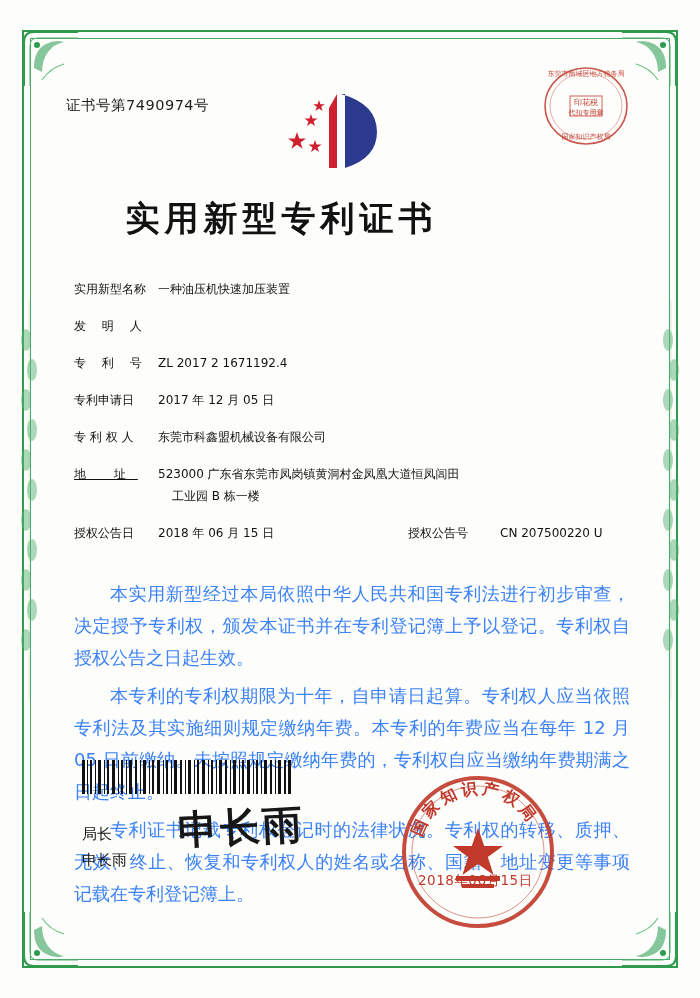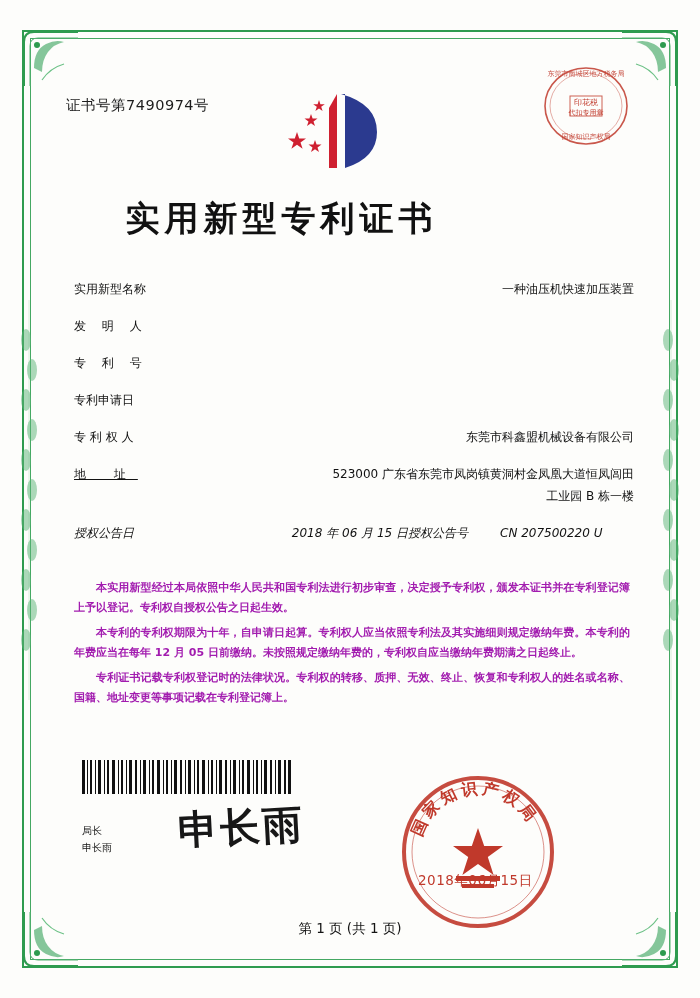--- a/index.html
+++ b/index.html
@@ -105,62 +105,60 @@
   .flabel {
     width: 84px;
     flex: 0 0 84px;
     white-space: nowrap;
     letter-spacing: 0px;
   }
   .flabel.sp { letter-spacing: 6px; }
   .flabel.sp2 { letter-spacing: 12px; text-decoration: underline; }
   .fvalue {
     flex: 1;
-    text-align: right;
   }
   .fvalue .line2 {
     display: block;
     margin-top: 4px;
     padding-left: 14px;
   }
   .frow.two-col .fvalue { flex: 0 0 250px; }
   .second-label {
     flex: 0 0 92px;
     white-space: nowrap;
   }
   .second-value { flex: 1; }
 
   
   .paras {
     position: absolute;
     left: 74px; top: 578px;
     width: 556px;
-    font-size: 11px;
+    font-size: 18px;
     line-height: 1.78;
     text-align: justify;
-    color: #a21caf;
-    font-weight: bold;
+    color: #3b82f6;
   }
   .paras p {
     margin: 0 0 6px 0;
     text-indent: 2em;
   }
 
   
   .barcode {
     position: absolute;
     left: 82px; top: 760px;
     width: 210px; height: 34px;
   }
 
   
   .sig-label {
     position: absolute;
     left: 82px; top: 822px;
-    font-size: 10px;
+    font-size: 15px;
     line-height: 1.7;
     color: #111;
   }
   .sig-hand {
     position: absolute;
     left: 178px; top: 800px;
     font-family: "DejaVu Serif", "Liberation Serif", serif;
     font-size: 40px;
     color: #171717;
     letter-spacing: 2px;
@@ -313,40 +311,42 @@
       <div class="flabel">实用新型名称</div>
       <div class="fvalue">一种油压机快速加压装置</div>
     </div>
 
     <div class="frow">
       <div class="flabel sp">发 明 人</div>
     </div>
 
     <div class="frow">
       <div class="flabel sp">专 利 号</div>
+      <div class="fvalue">ZL 2017 2 1671192.4</div>
     </div>
 
     <div class="frow">
       <div class="flabel">专利申请日</div>
+      <div class="fvalue">2017 年 12 月 05 日</div>
     </div>
 
     <div class="frow">
       <div class="flabel">专 利 权 人</div>
       <div class="fvalue">东莞市科鑫盟机械设备有限公司</div>
     </div>
 
     <div class="frow">
       <div class="flabel sp2">地 址</div>
       <div class="fvalue">
         <span>523000  广东省东莞市凤岗镇黄洞村金凤凰大道恒凤闾田</span>
         <span class="line2">工业园 B 栋一楼</span>
       </div>
     </div>
 
-    <div class="frow two-col" style="font-style:italic;">
+    <div class="frow two-col" style="">
       <div class="flabel">授权公告日</div>
       <div class="fvalue">2018 年 06 月 15 日</div>
       <div class="second-label">授权公告号</div>
       <div class="second-value">CN 207500220 U</div>
     </div>
 
   </div>
 
   <div class="paras">
     <p>本实用新型经过本局依照中华人民共和国专利法进行初步审查，决定授予专利权，颁发本证书并在专利登记簿上予以登记。专利权自授权公告之日起生效。</p>
@@ -428,15 +428,14 @@
         <rect x="-22" y="22" width="44" height="5" fill="#c0392b"></rect>
         <rect x="-16" y="30" width="32" height="4" fill="#c0392b"></rect>
       </g>
       <text font-size="16" fill="#c0392b" font-family="DejaVu Sans, sans-serif" font-weight="bold" letter-spacing="4">
         <textPath href="#arcpath" startOffset="8%">国家知识产权局</textPath>
       </text>
     </svg>
   </div>
   <div class="stamp-date">2018年06月15日</div>
 
-  <div class="footer">第 1 页 (共 1 页)</div>
 
 </div>
 
 </body></html>

